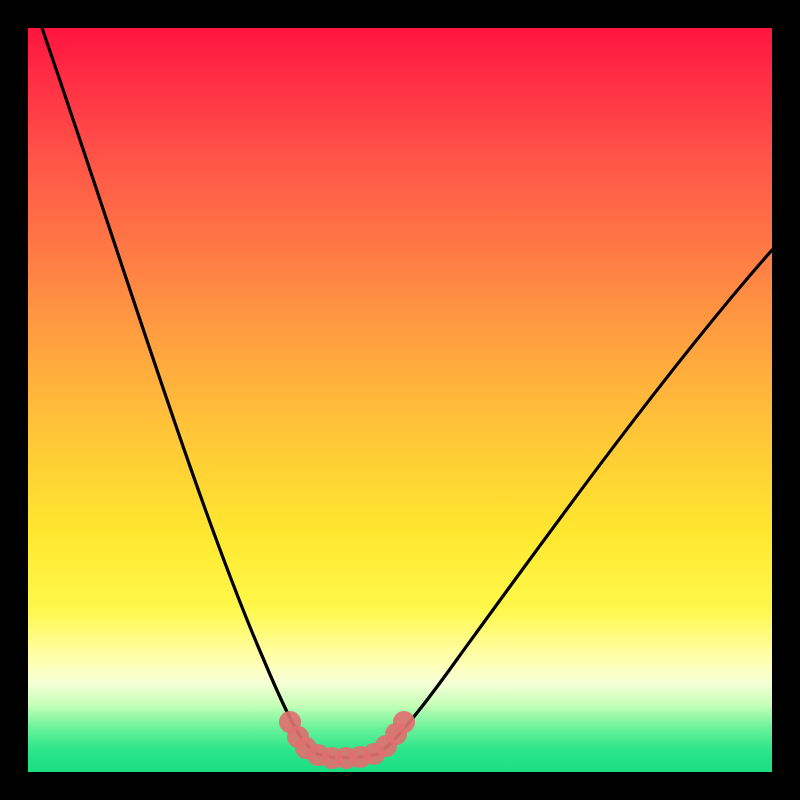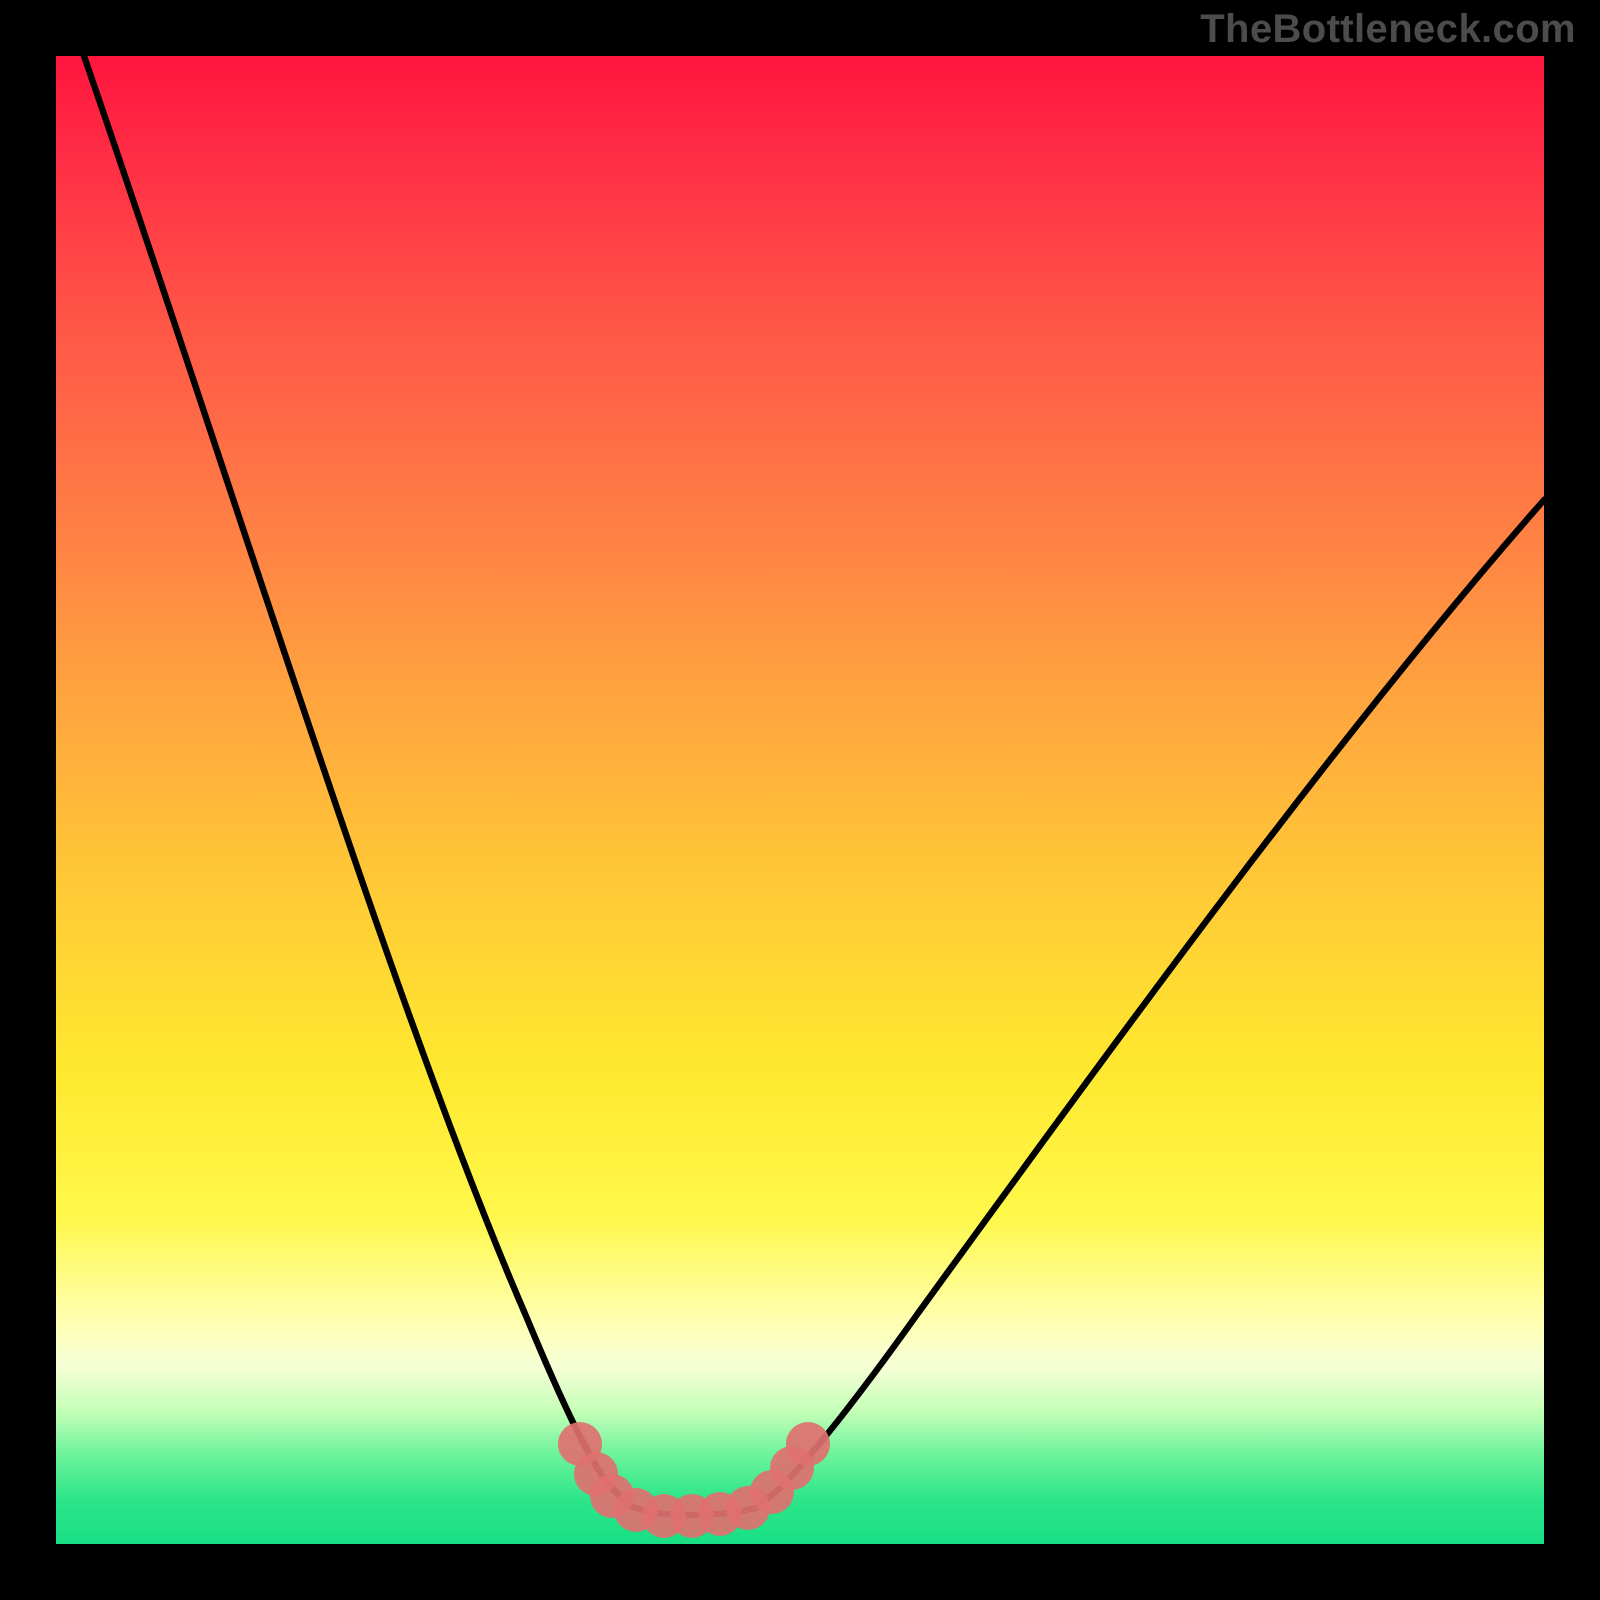--- a/index.html
+++ b/index.html
@@ -88,15 +88,14 @@
       <circle cx="304" cy="730" r="11"></circle>
       <circle cx="318" cy="730" r="11"></circle>
       <circle cx="332" cy="729" r="11"></circle>
       <circle cx="346" cy="726" r="11"></circle>
       <circle cx="358" cy="718" r="11"></circle>
       <circle cx="368" cy="706" r="11"></circle>
       <circle cx="376" cy="694" r="11"></circle>
     </g>
   </svg>
 
-  <div class="watermark">TheBottleneck.com</div>
 
 </div>
 
 </body></html>

